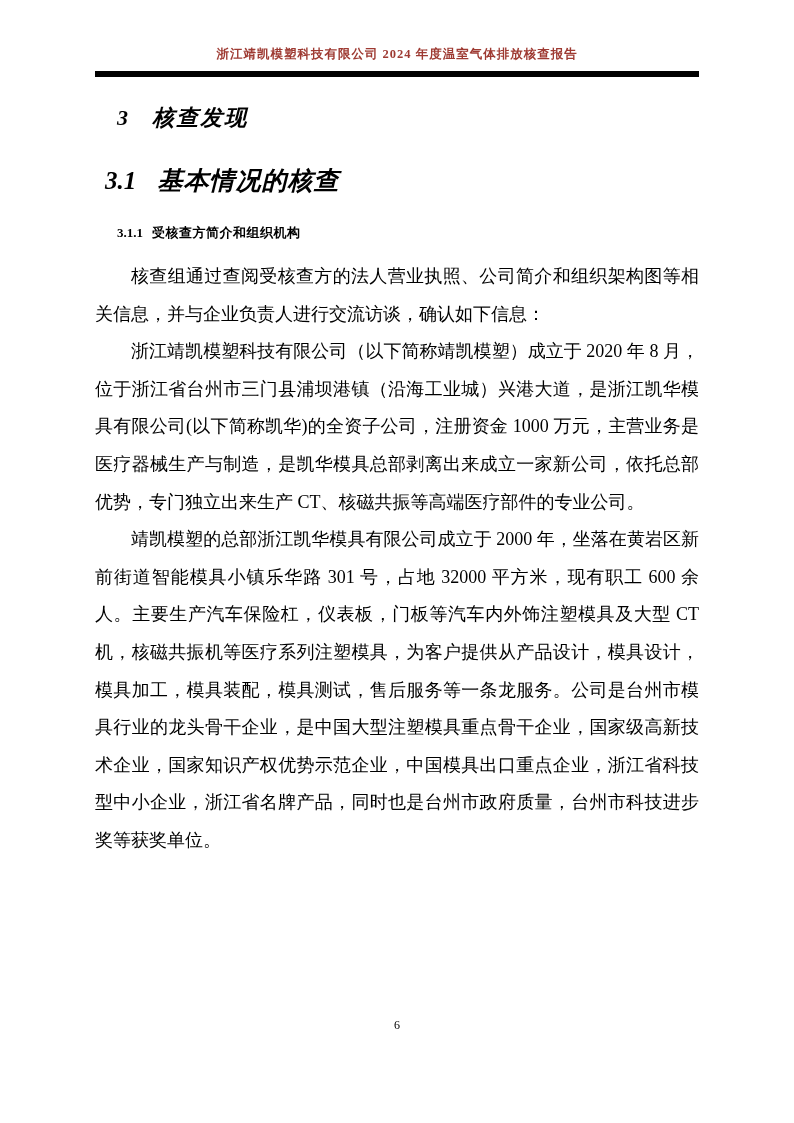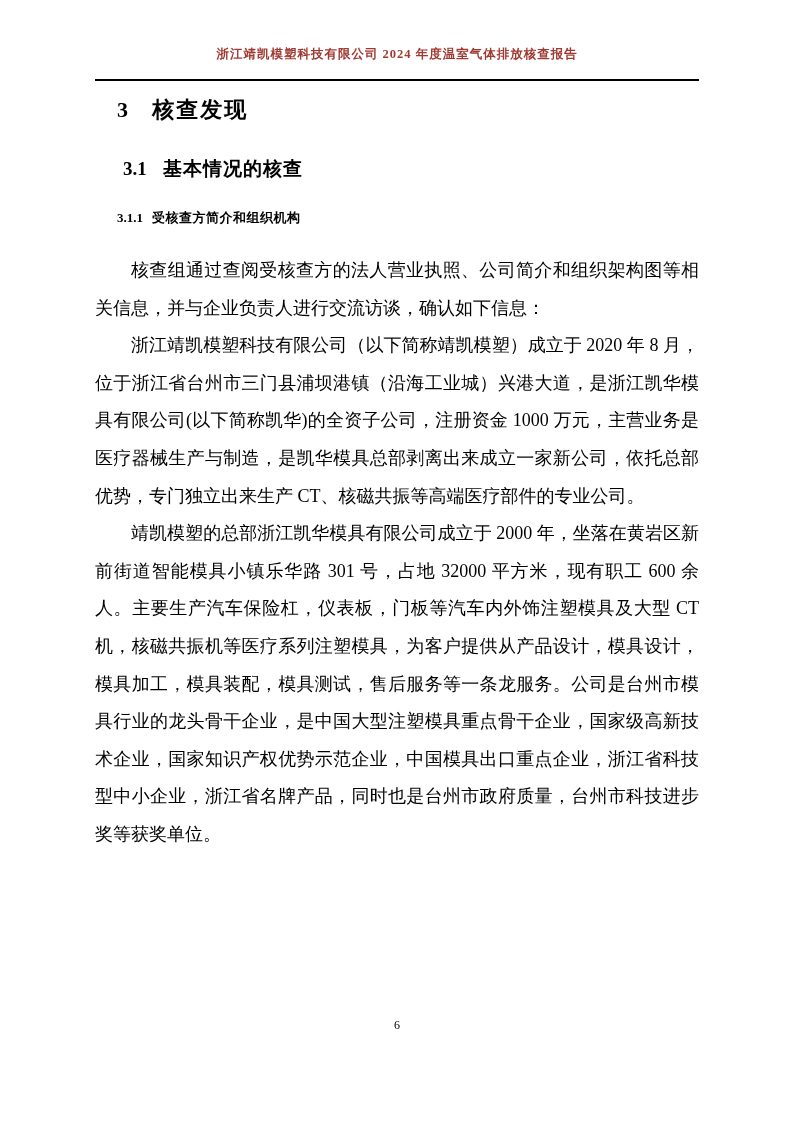--- a/index.html
+++ b/index.html
@@ -13,47 +13,49 @@
     font-family: "Liberation Serif", "DejaVu Serif", serif;
     color: #000000;
     padding: 46px 95px 0 95px;
     overflow: hidden;
   }
   .doc-header {
     text-align: center;
     font-size: 12.5px;
     font-weight: bold;
     letter-spacing: 1px;
-    padding-bottom: 16px;
-    border-bottom: 2px solid #a21caf;
+    padding-bottom: 8px;
+    border-bottom: 6px solid #a21caf;
     white-space: nowrap;
   }
   .h1 {
-    margin: 14px 0 0 22px;
+    margin: 26px 0 0 22px;
     font-size: 22px;
     font-weight: bold;
     letter-spacing: 2px;
+    font-style: italic;
   }
   .h1 .num { margin-right: 1.1em; letter-spacing: 0; }
   .h2 {
-    margin: 31px 0 0 28px;
-    font-size: 19px;
+    margin: 31px 0 0 10px;
+    font-size: 25px;
     font-weight: bold;
     letter-spacing: 1px;
+    font-style: italic;
   }
   .h2 .num { margin-right: 0.85em; letter-spacing: 0; }
   .h3 {
     margin: 27px 0 0 22px;
     font-size: 13px;
     font-weight: bold;
     letter-spacing: 0.5px;
   }
   .h3 .num { margin-right: 0.7em; letter-spacing: 0; }
   .doc-body {
-    margin-top: 25px;
+    margin-top: 16px;
     font-size: 18px;
     line-height: 37.6px;
     text-align: justify;
   }
   .doc-body p {
     margin: 0;
     text-indent: 2em;
   }
   .doc-footer {
     position: absolute;

